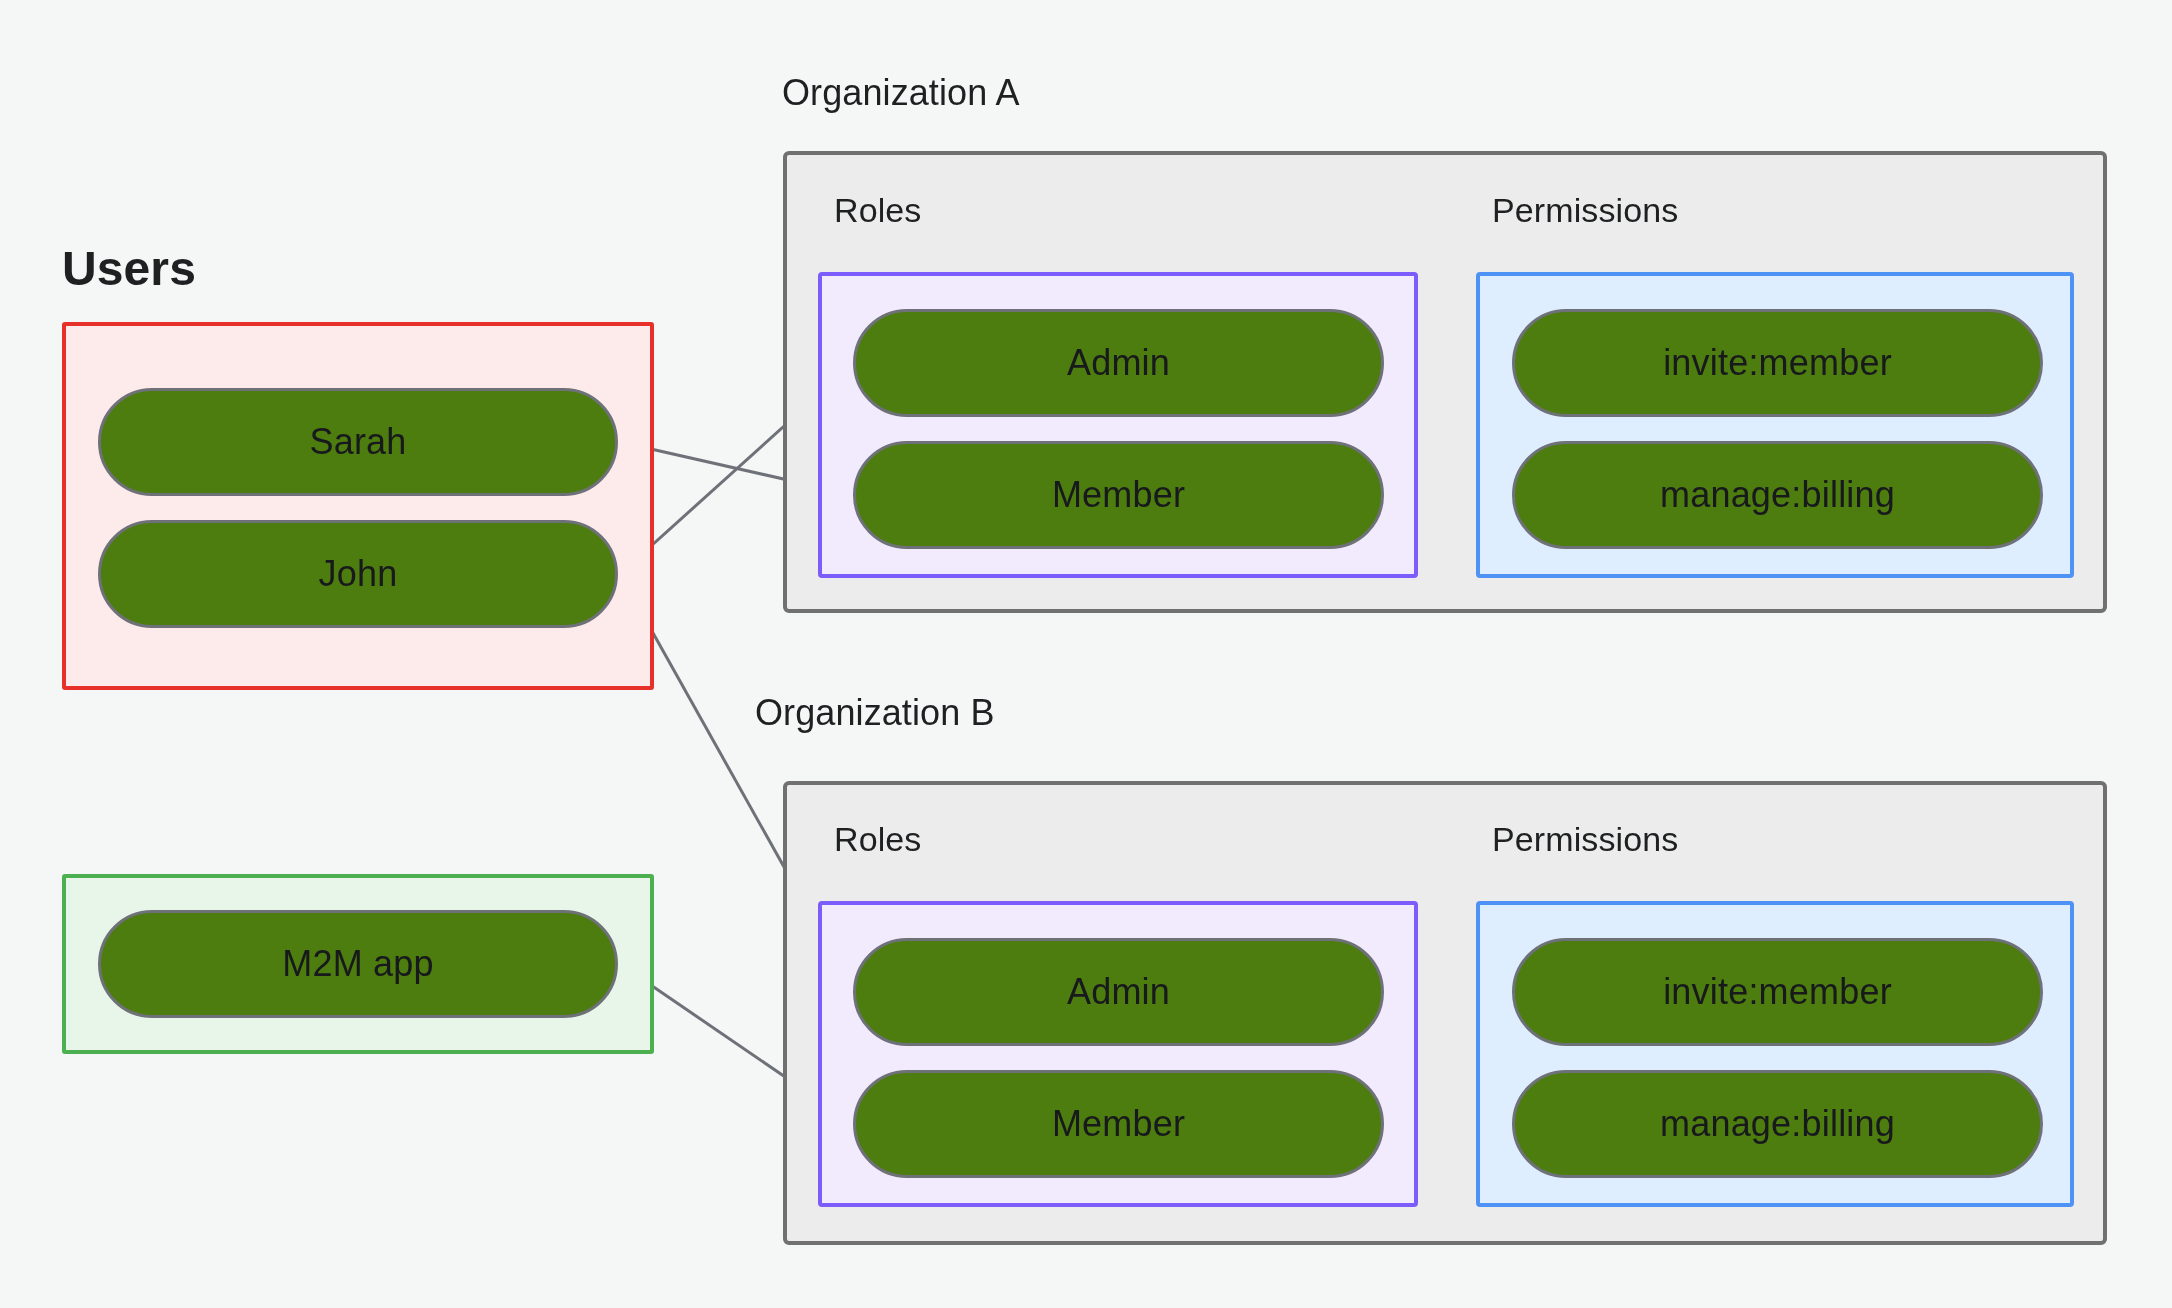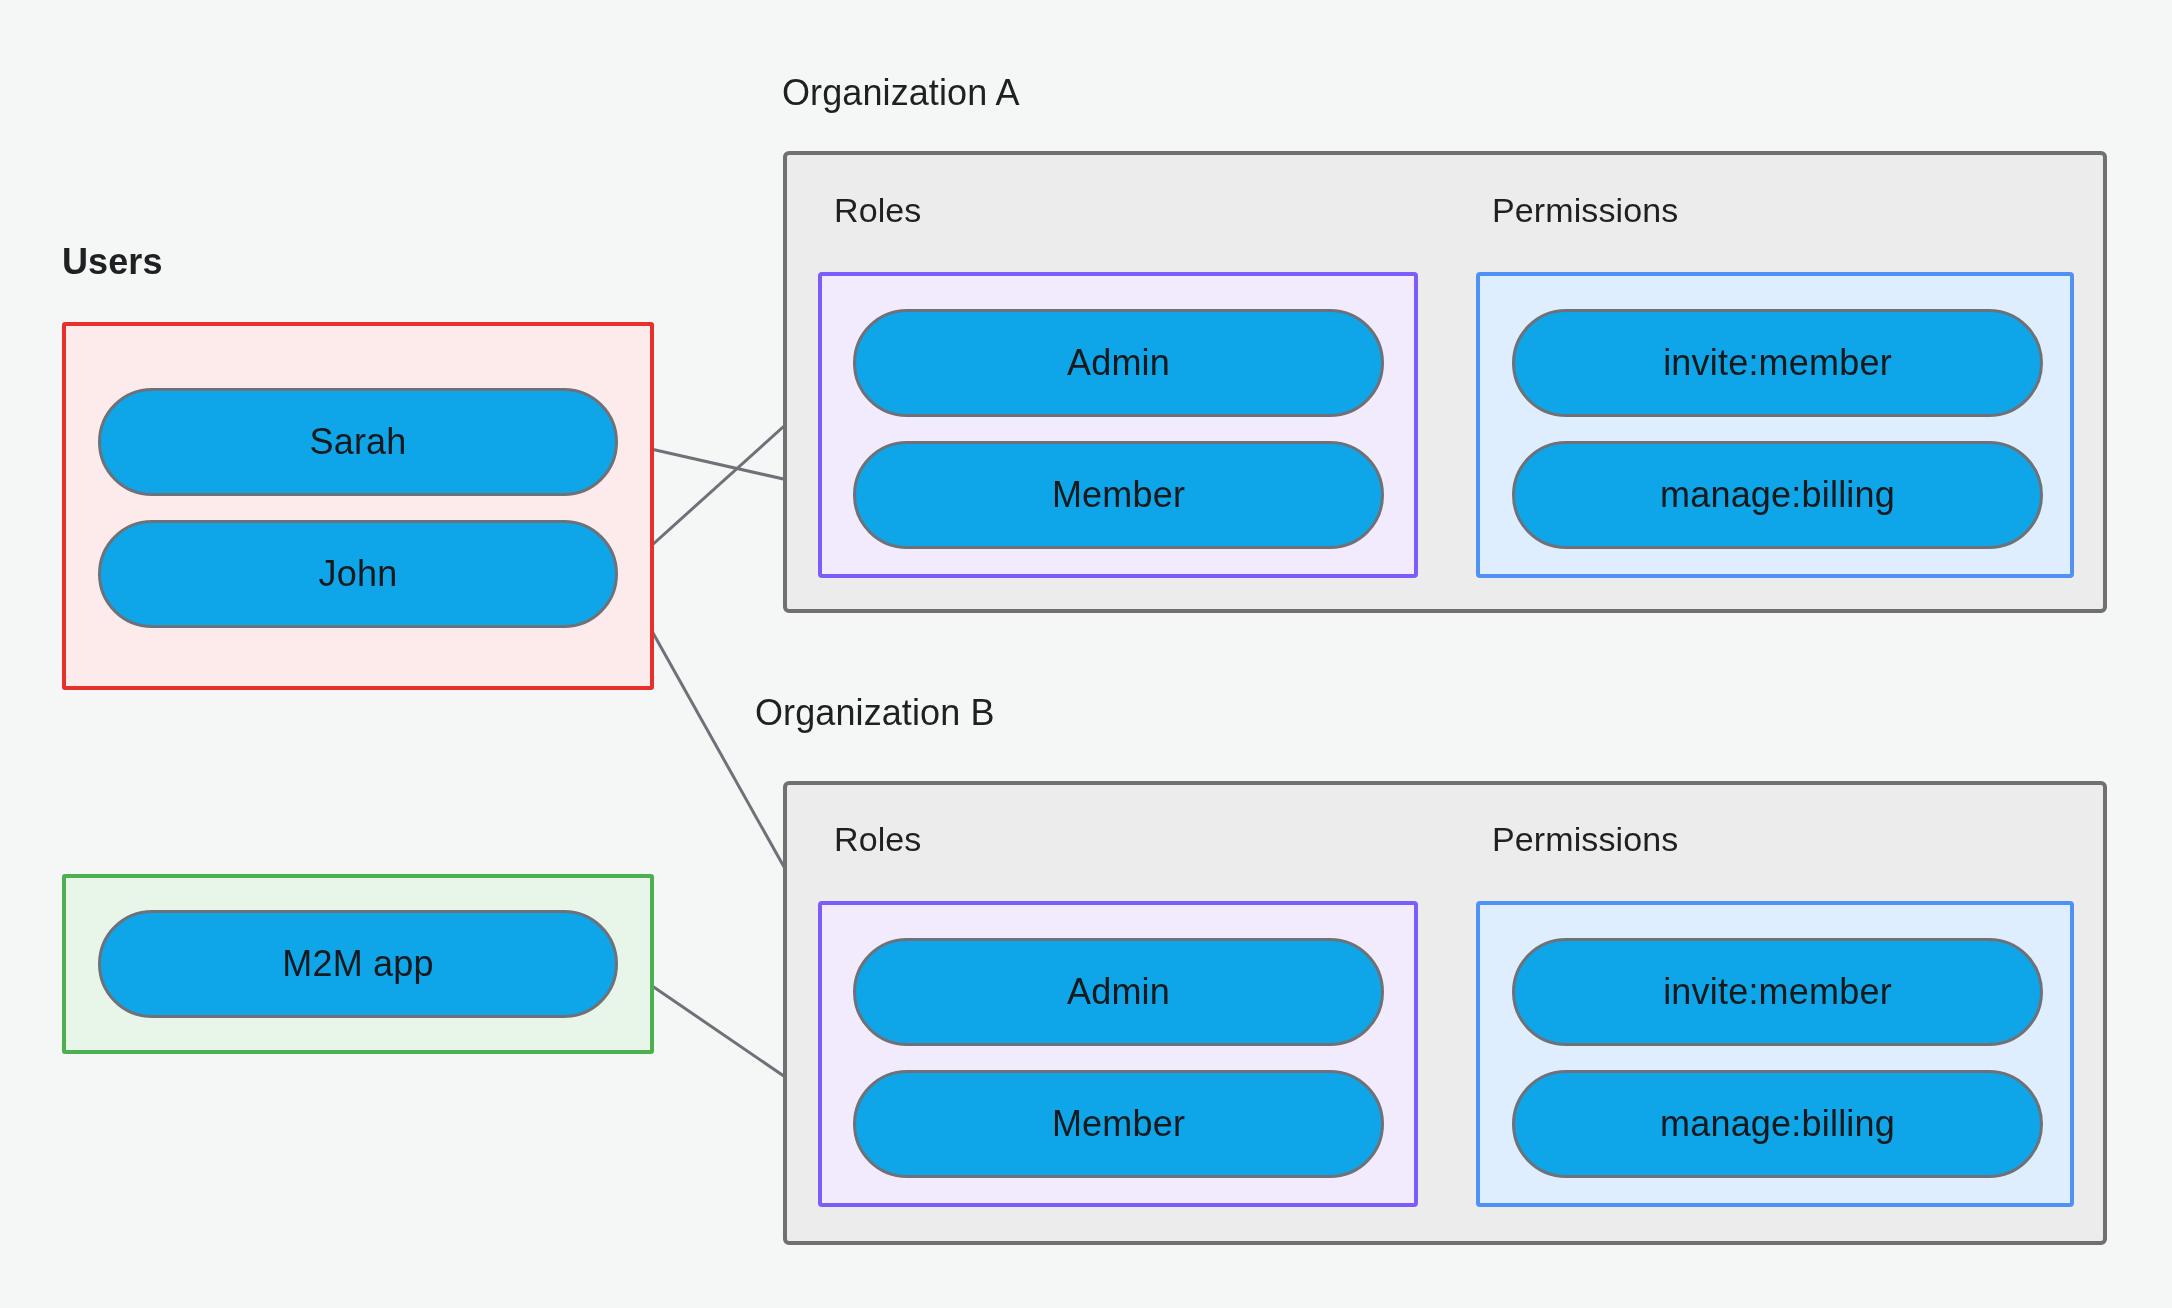--- a/index.html
+++ b/index.html
@@ -10,21 +10,21 @@
   #canvas {
     position: relative;
     width: 2172px;
     height: 1308px;
     background: #f4f7f6;
     font-family: "Liberation Sans", sans-serif;
     overflow: hidden;
   }
   .section-title {
     position: absolute;
-    font-size: 36px;
+    font-size: 48px;
     font-weight: 700;
     color: #1e2022;
     letter-spacing: 0.1px;
     white-space: nowrap;
   }
   .group-title {
     position: absolute;
     font-size: 36px;
     font-weight: 400;
     color: #1e2022;
@@ -65,21 +65,21 @@
     border-radius: 4px;
   }
   .box-perms {
     background: #dfeeff;
     border: 4px solid #4f92f5;
     border-radius: 4px;
   }
   .pill {
     position: absolute;
     box-sizing: border-box;
-    background: #0ea5e9;
+    background: #4d7c0f;
     border: 3px solid #6e7278;
     border-radius: 60px;
     display: flex;
     align-items: center;
     justify-content: center;
     font-size: 36px;
     color: #17191c;
     letter-spacing: 0.2px;
     text-align: center;
   }

